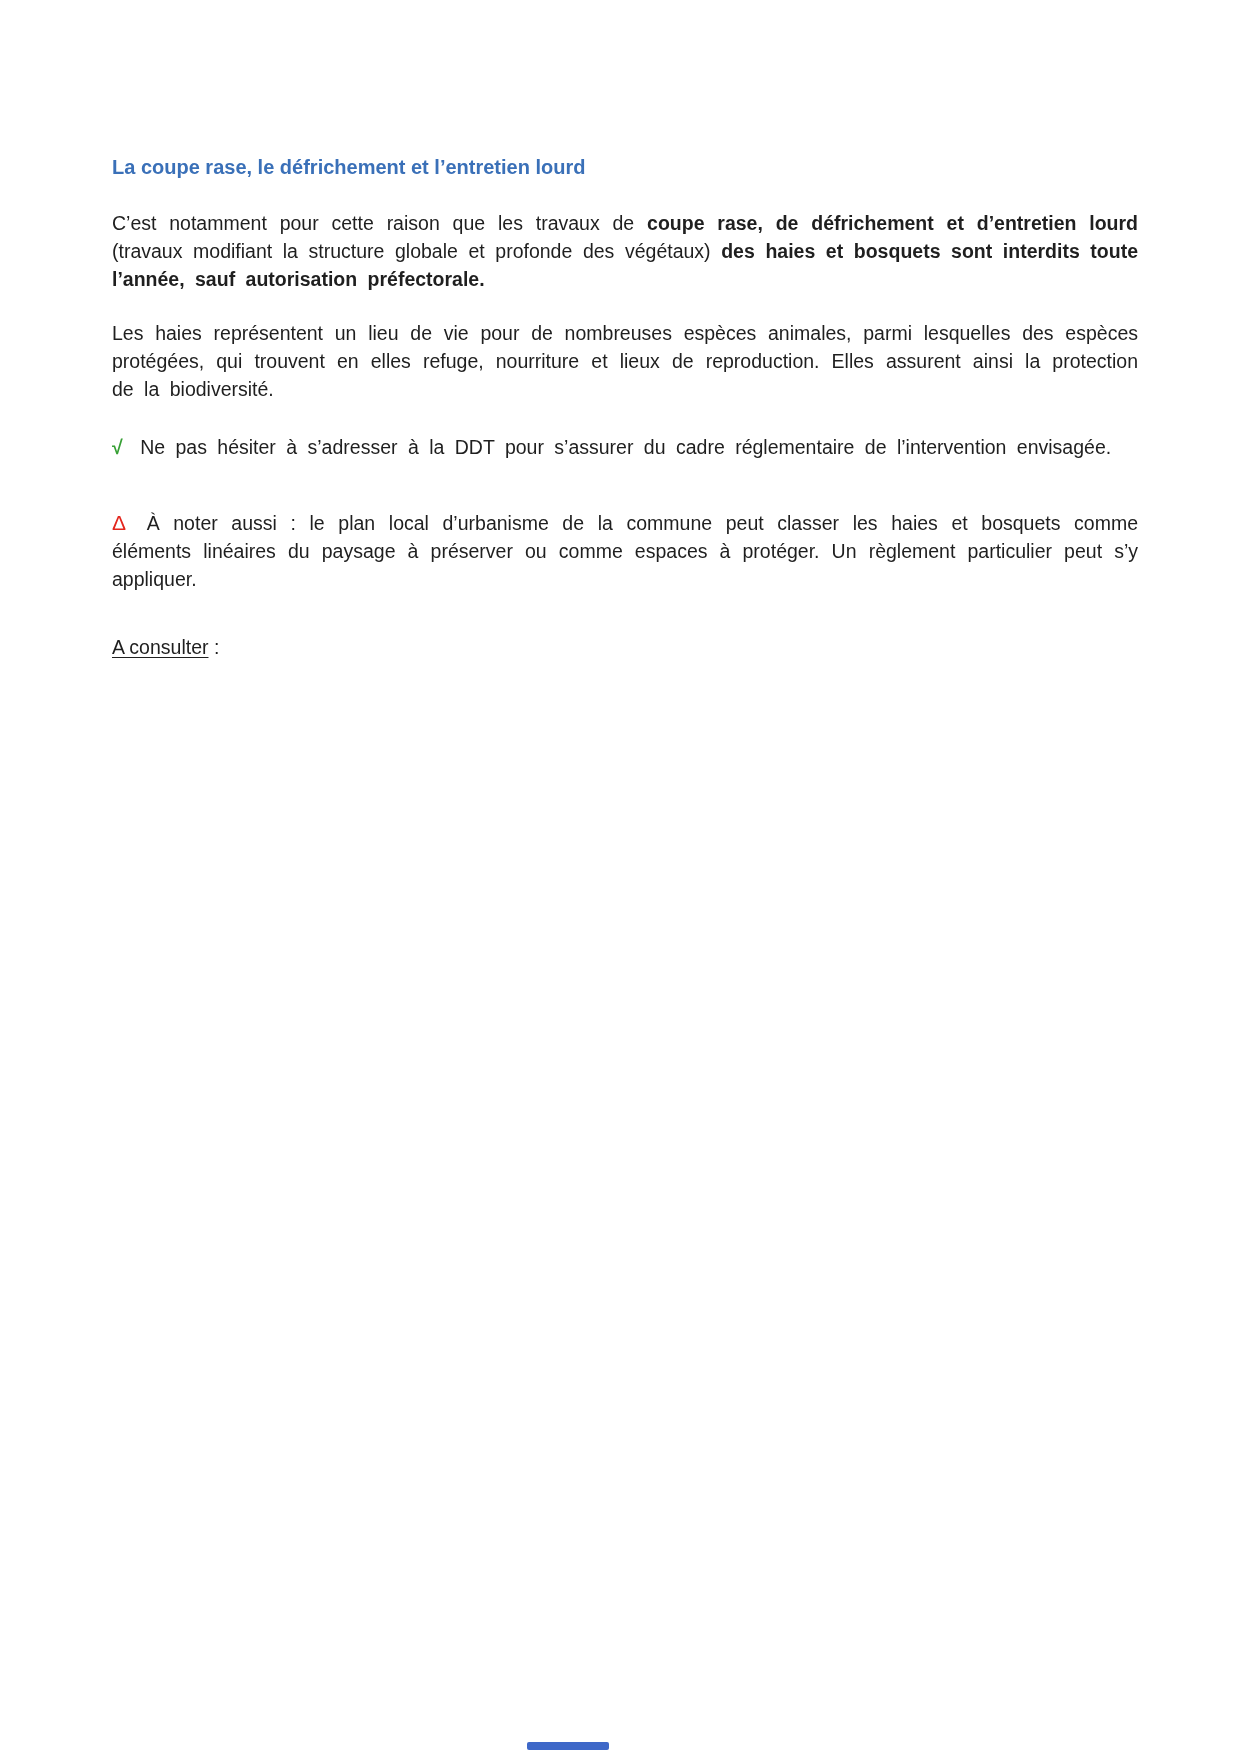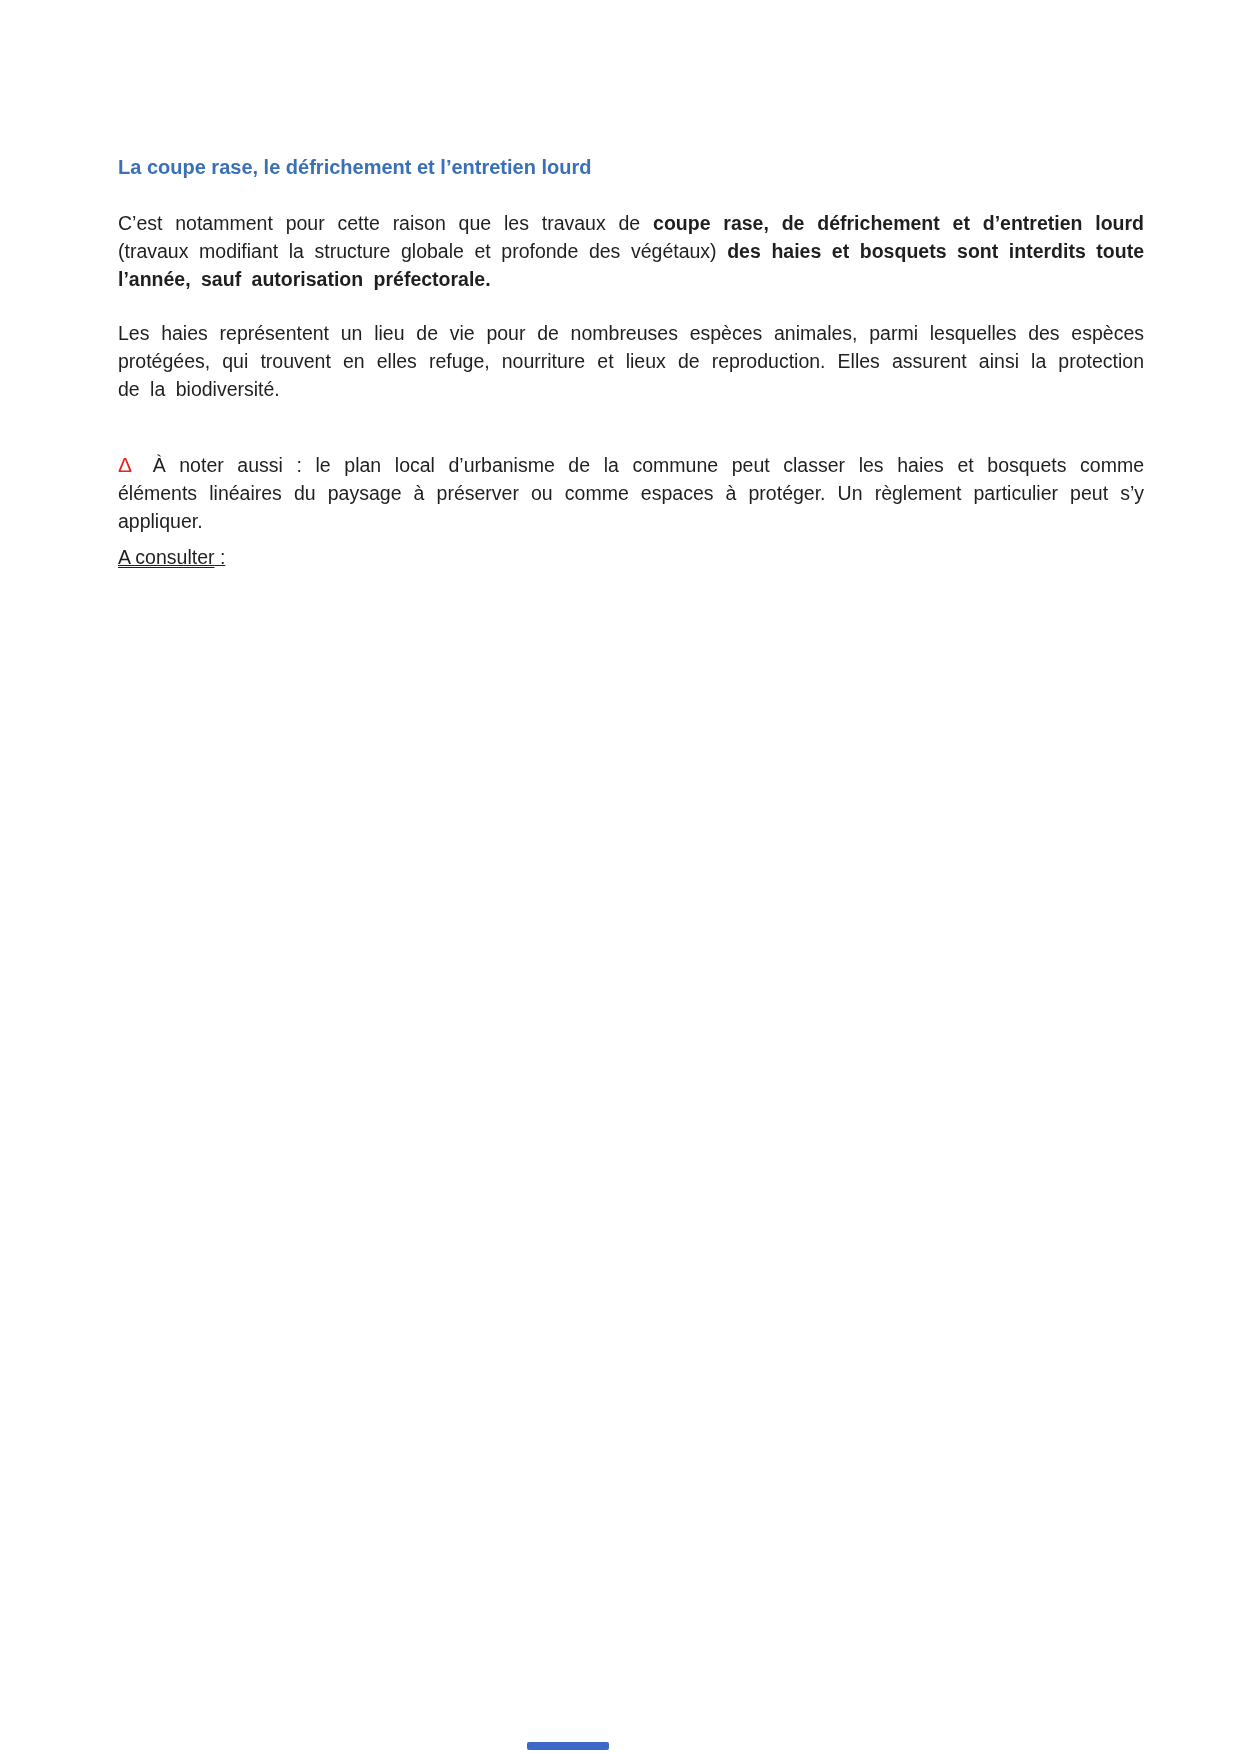--- a/index.html
+++ b/index.html
@@ -12,21 +12,21 @@
     width: 1240px;
     height: 1754px;
     background: #ffffff;
     overflow: hidden;
     font-family: "Liberation Sans", "DejaVu Sans", sans-serif;
     color: var(--body-text, #1f1f1f);
   }
   .content {
     position: absolute;
     top: 153px;
-    left: 118px;
+    left: 112px;
     width: 1026px;
   }
   .heading {
     font-size: 20px;
     line-height: 28px;
     font-weight: 700;
     color: var(--heading-blue, #3a70b8);
     margin: 0 0 28px 0;
   }
   p.body {
@@ -41,21 +41,21 @@
   }
   p.note-check { margin-top: 30px; margin-bottom: 0; }
   p.note-warning { margin-top: 48px; margin-bottom: 0; }
   .icon-glyph {
     display: inline-block;
     margin-right: 7px;
     font-weight: 700;
   }
   .check-glyph { color: var(--check-green, #37a035); }
   .warn-glyph  { color: var(--warning-red, #e3261d); font-size: 21px; font-weight: 400; }
-  .consult-block { margin-top: 8px; text-decoration: underline; }
+  .consult-block { margin-top: 40px; }
   .consult-block p.body { margin: 0; }
   .underlined { text-decoration: underline; text-underline-offset: 3px; }
   p.url-line {
     margin: 26px 0 0 0;
     max-width: 952px;
     overflow-wrap: break-word;
   }
   .footer-bar {
     position: absolute;
     left: 527px;
@@ -76,20 +76,24 @@
 
     <p class="body just">
       <span>C’est notamment pour cette raison que les travaux de</span>
       <strong>coupe rase, de défrichement et d’entretien lourd</strong>
       <span>(travaux modifiant la structure globale et profonde des végétaux)</span>
       <strong>des haies et bosquets sont interdits toute l’année, sauf autorisation préfectorale.</strong>
     </p>
 
     <p class="body just">Les haies représentent un lieu de vie pour de nombreuses espèces animales, parmi lesquelles des espèces protégées, qui trouvent en elles refuge, nourriture et lieux de reproduction. Elles assurent ainsi la protection de la biodiversité.</p>
 
+    <p class="body just note-check">
+      <span class="icon-glyph check-glyph">√</span>
+      <span>Ne pas hésiter à s’adresser à la DDT pour s’assurer du cadre réglementaire de l’intervention envisagée.</span>
+    </p>
 
     <p class="body just note-warning">
       <span class="icon-glyph warn-glyph">Δ</span>
       <span>À noter aussi : le plan local d’urbanisme de la commune peut classer les haies et bosquets comme éléments linéaires du paysage à préserver ou comme espaces à protéger. Un règlement particulier peut s’y appliquer.</span>
     </p>
 
     <div class="consult-block">
       <p class="body">
         <span class="underlined">A consulter</span>
         <span>:</span>

